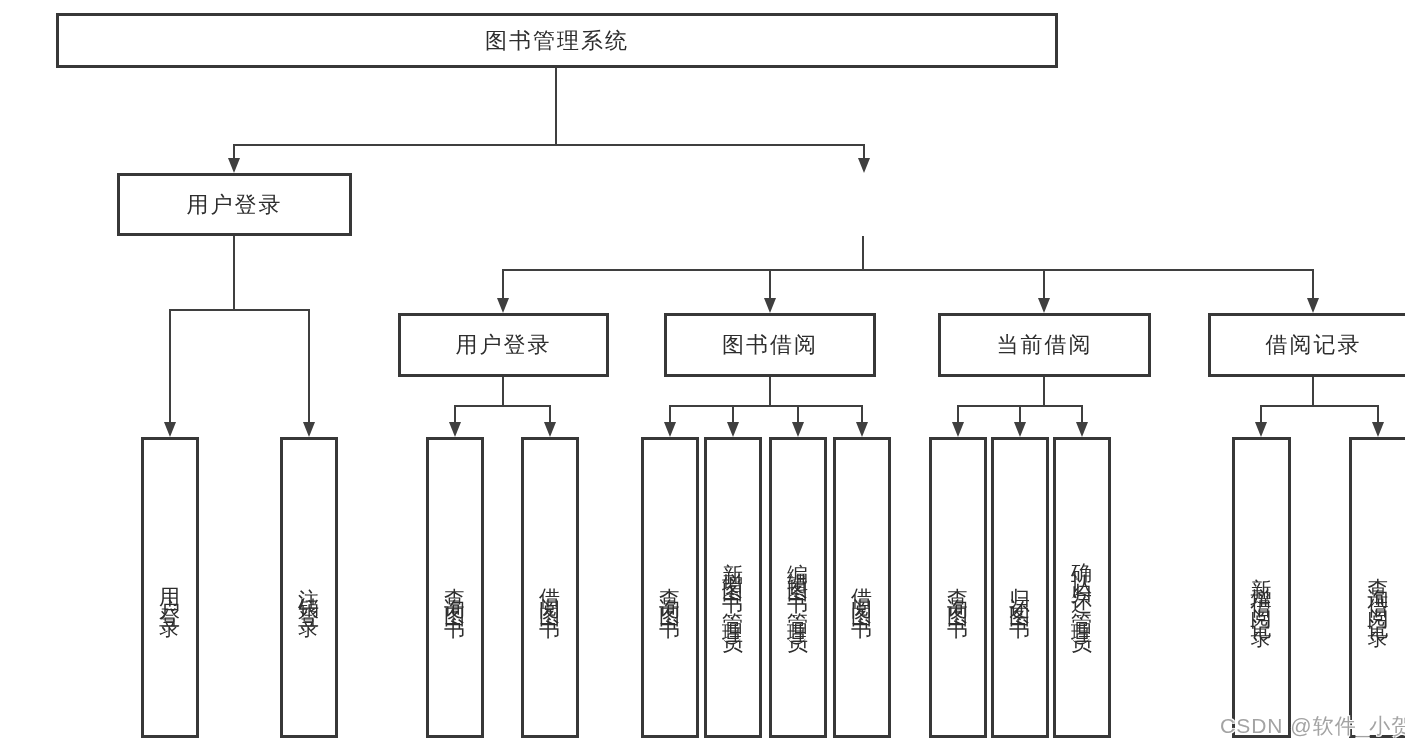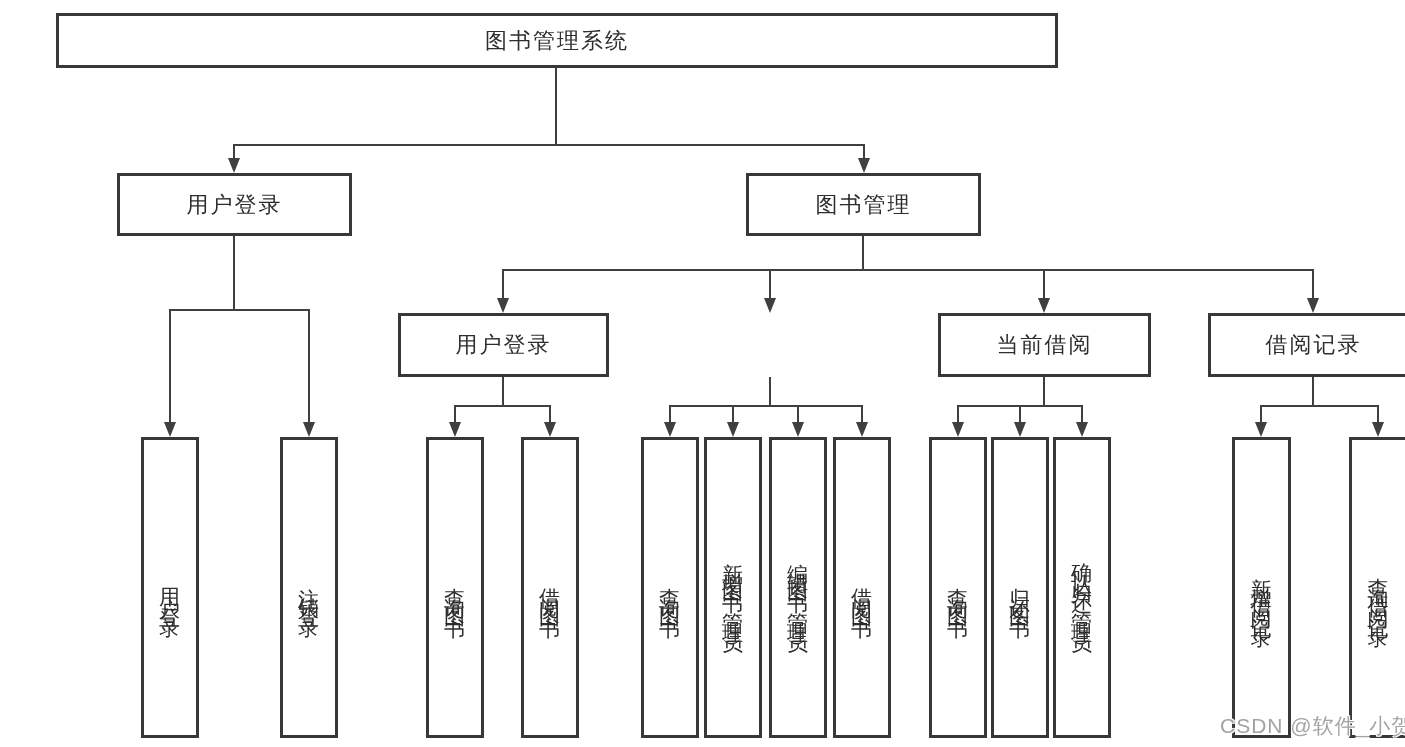--- a/index.html
+++ b/index.html
@@ -72,41 +72,41 @@
   <div class="box hbox" style="left:20px;top:13px;width:1002px;height:55px">图书管理系统</div>
 
   <div class="line" style="left:519px;top:68px;width:2px;height:78px"></div>
   <div class="line" style="left:197px;top:144px;width:632px;height:2px"></div>
   <div class="line" style="left:197px;top:144px;width:2px;height:16px"></div>
   <div class="arrow" style="left:192px;top:158px"></div>
   <div class="line" style="left:827px;top:144px;width:2px;height:16px"></div>
   <div class="arrow" style="left:822px;top:158px"></div>
 
   <div class="box hbox" style="left:81px;top:173px;width:235px;height:63px">用户登录</div>
-  <div class="box hbox" style="left:710px;top:173px;width:235px;height:63px">图书管理</div>
 
   <div class="line" style="left:197px;top:236px;width:2px;height:75px"></div>
   <div class="line" style="left:133px;top:309px;width:141px;height:2px"></div>
   <div class="line" style="left:133px;top:309px;width:2px;height:116px"></div>
   <div class="arrow" style="left:128px;top:422px"></div>
   <div class="line" style="left:272px;top:309px;width:2px;height:116px"></div>
   <div class="arrow" style="left:267px;top:422px"></div>
 
   <div class="line" style="left:826px;top:236px;width:2px;height:35px"></div>
   <div class="line" style="left:466px;top:269px;width:812px;height:2px"></div>
   <div class="line" style="left:466px;top:269px;width:2px;height:31px"></div>
   <div class="arrow" style="left:461px;top:298px"></div>
   <div class="line" style="left:733px;top:269px;width:2px;height:31px"></div>
   <div class="arrow" style="left:728px;top:298px"></div>
   <div class="line" style="left:1007px;top:269px;width:2px;height:31px"></div>
   <div class="arrow" style="left:1002px;top:298px"></div>
   <div class="line" style="left:1276px;top:269px;width:2px;height:31px"></div>
   <div class="arrow" style="left:1271px;top:298px"></div>
 
   <div class="box hbox" style="left:362px;top:313px;width:211px;height:64px">用户登录</div>
+  <div class="box hbox" style="left:628px;top:313px;width:212px;height:64px">图书借阅</div>
   <div class="box hbox" style="left:902px;top:313px;width:213px;height:64px">当前借阅</div>
   <div class="box hbox" style="left:1172px;top:313px;width:211px;height:64px">借阅记录</div>
 
   <div class="line" style="left:466px;top:377px;width:2px;height:29px"></div>
   <div class="line" style="left:418px;top:405px;width:97px;height:2px"></div>
   <div class="line" style="left:418px;top:405px;width:2px;height:19px"></div>
   <div class="arrow" style="left:413px;top:422px"></div>
   <div class="line" style="left:513px;top:405px;width:2px;height:19px"></div>
   <div class="arrow" style="left:508px;top:422px"></div>
 

